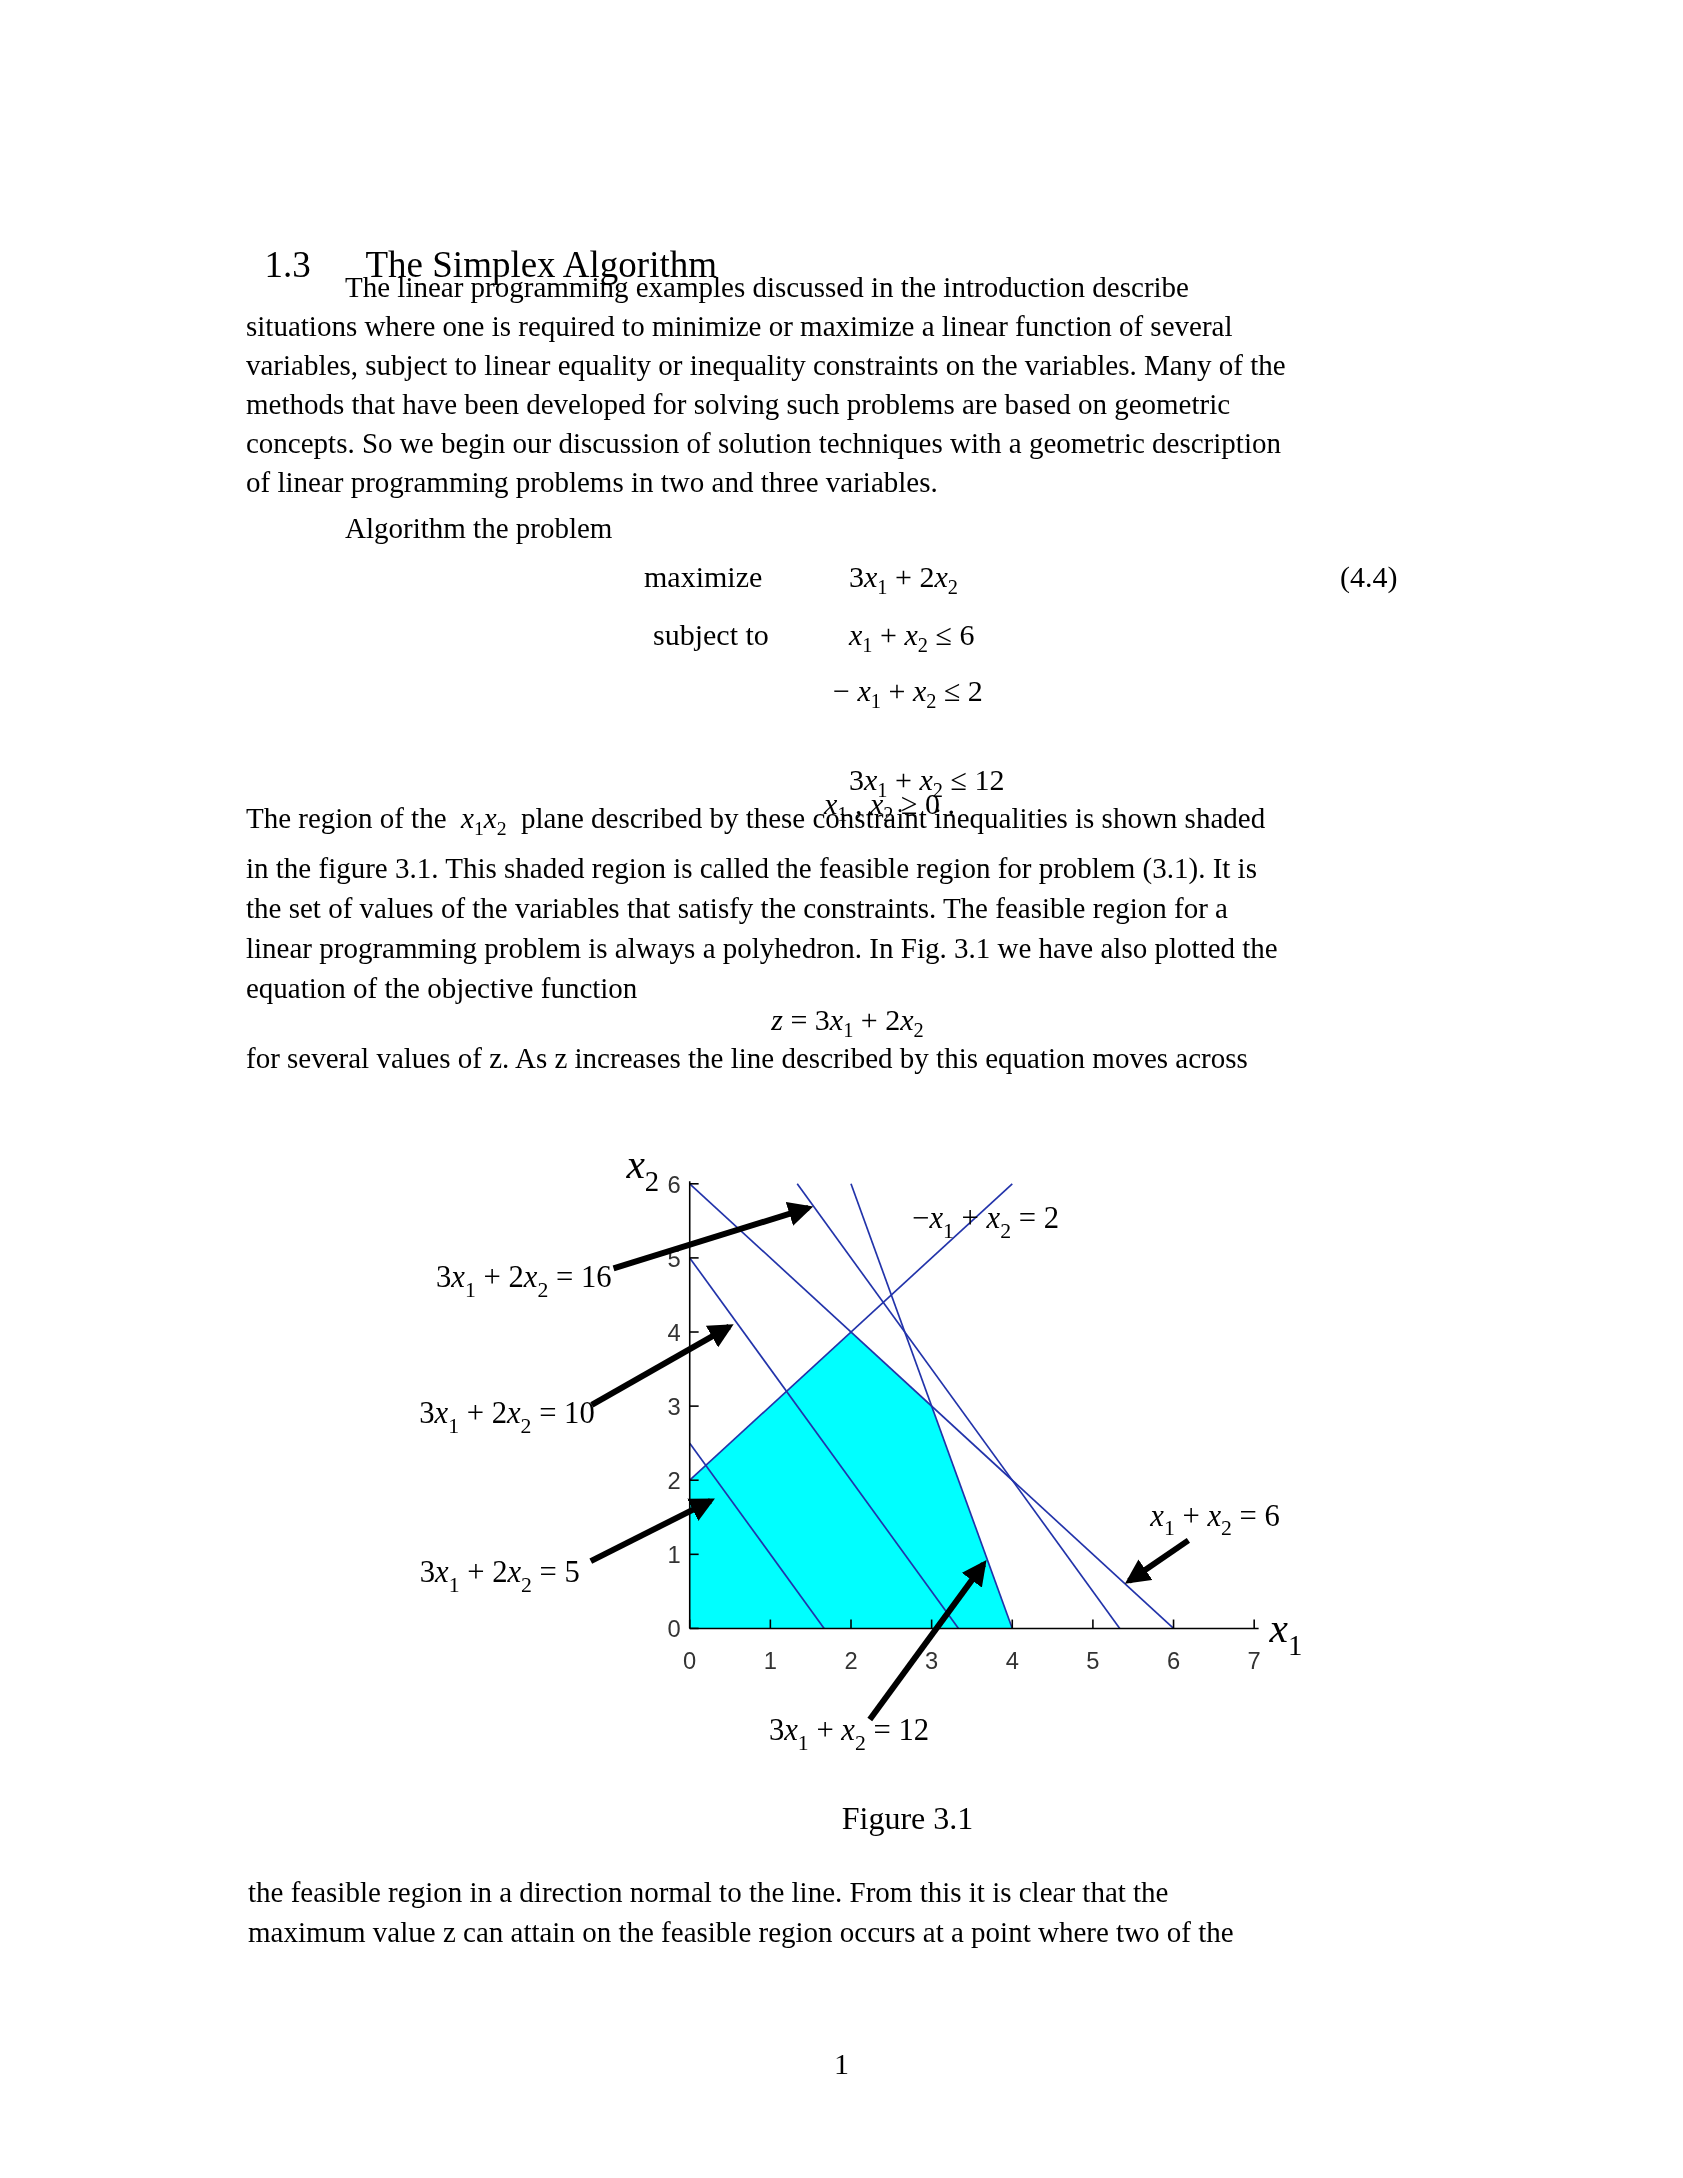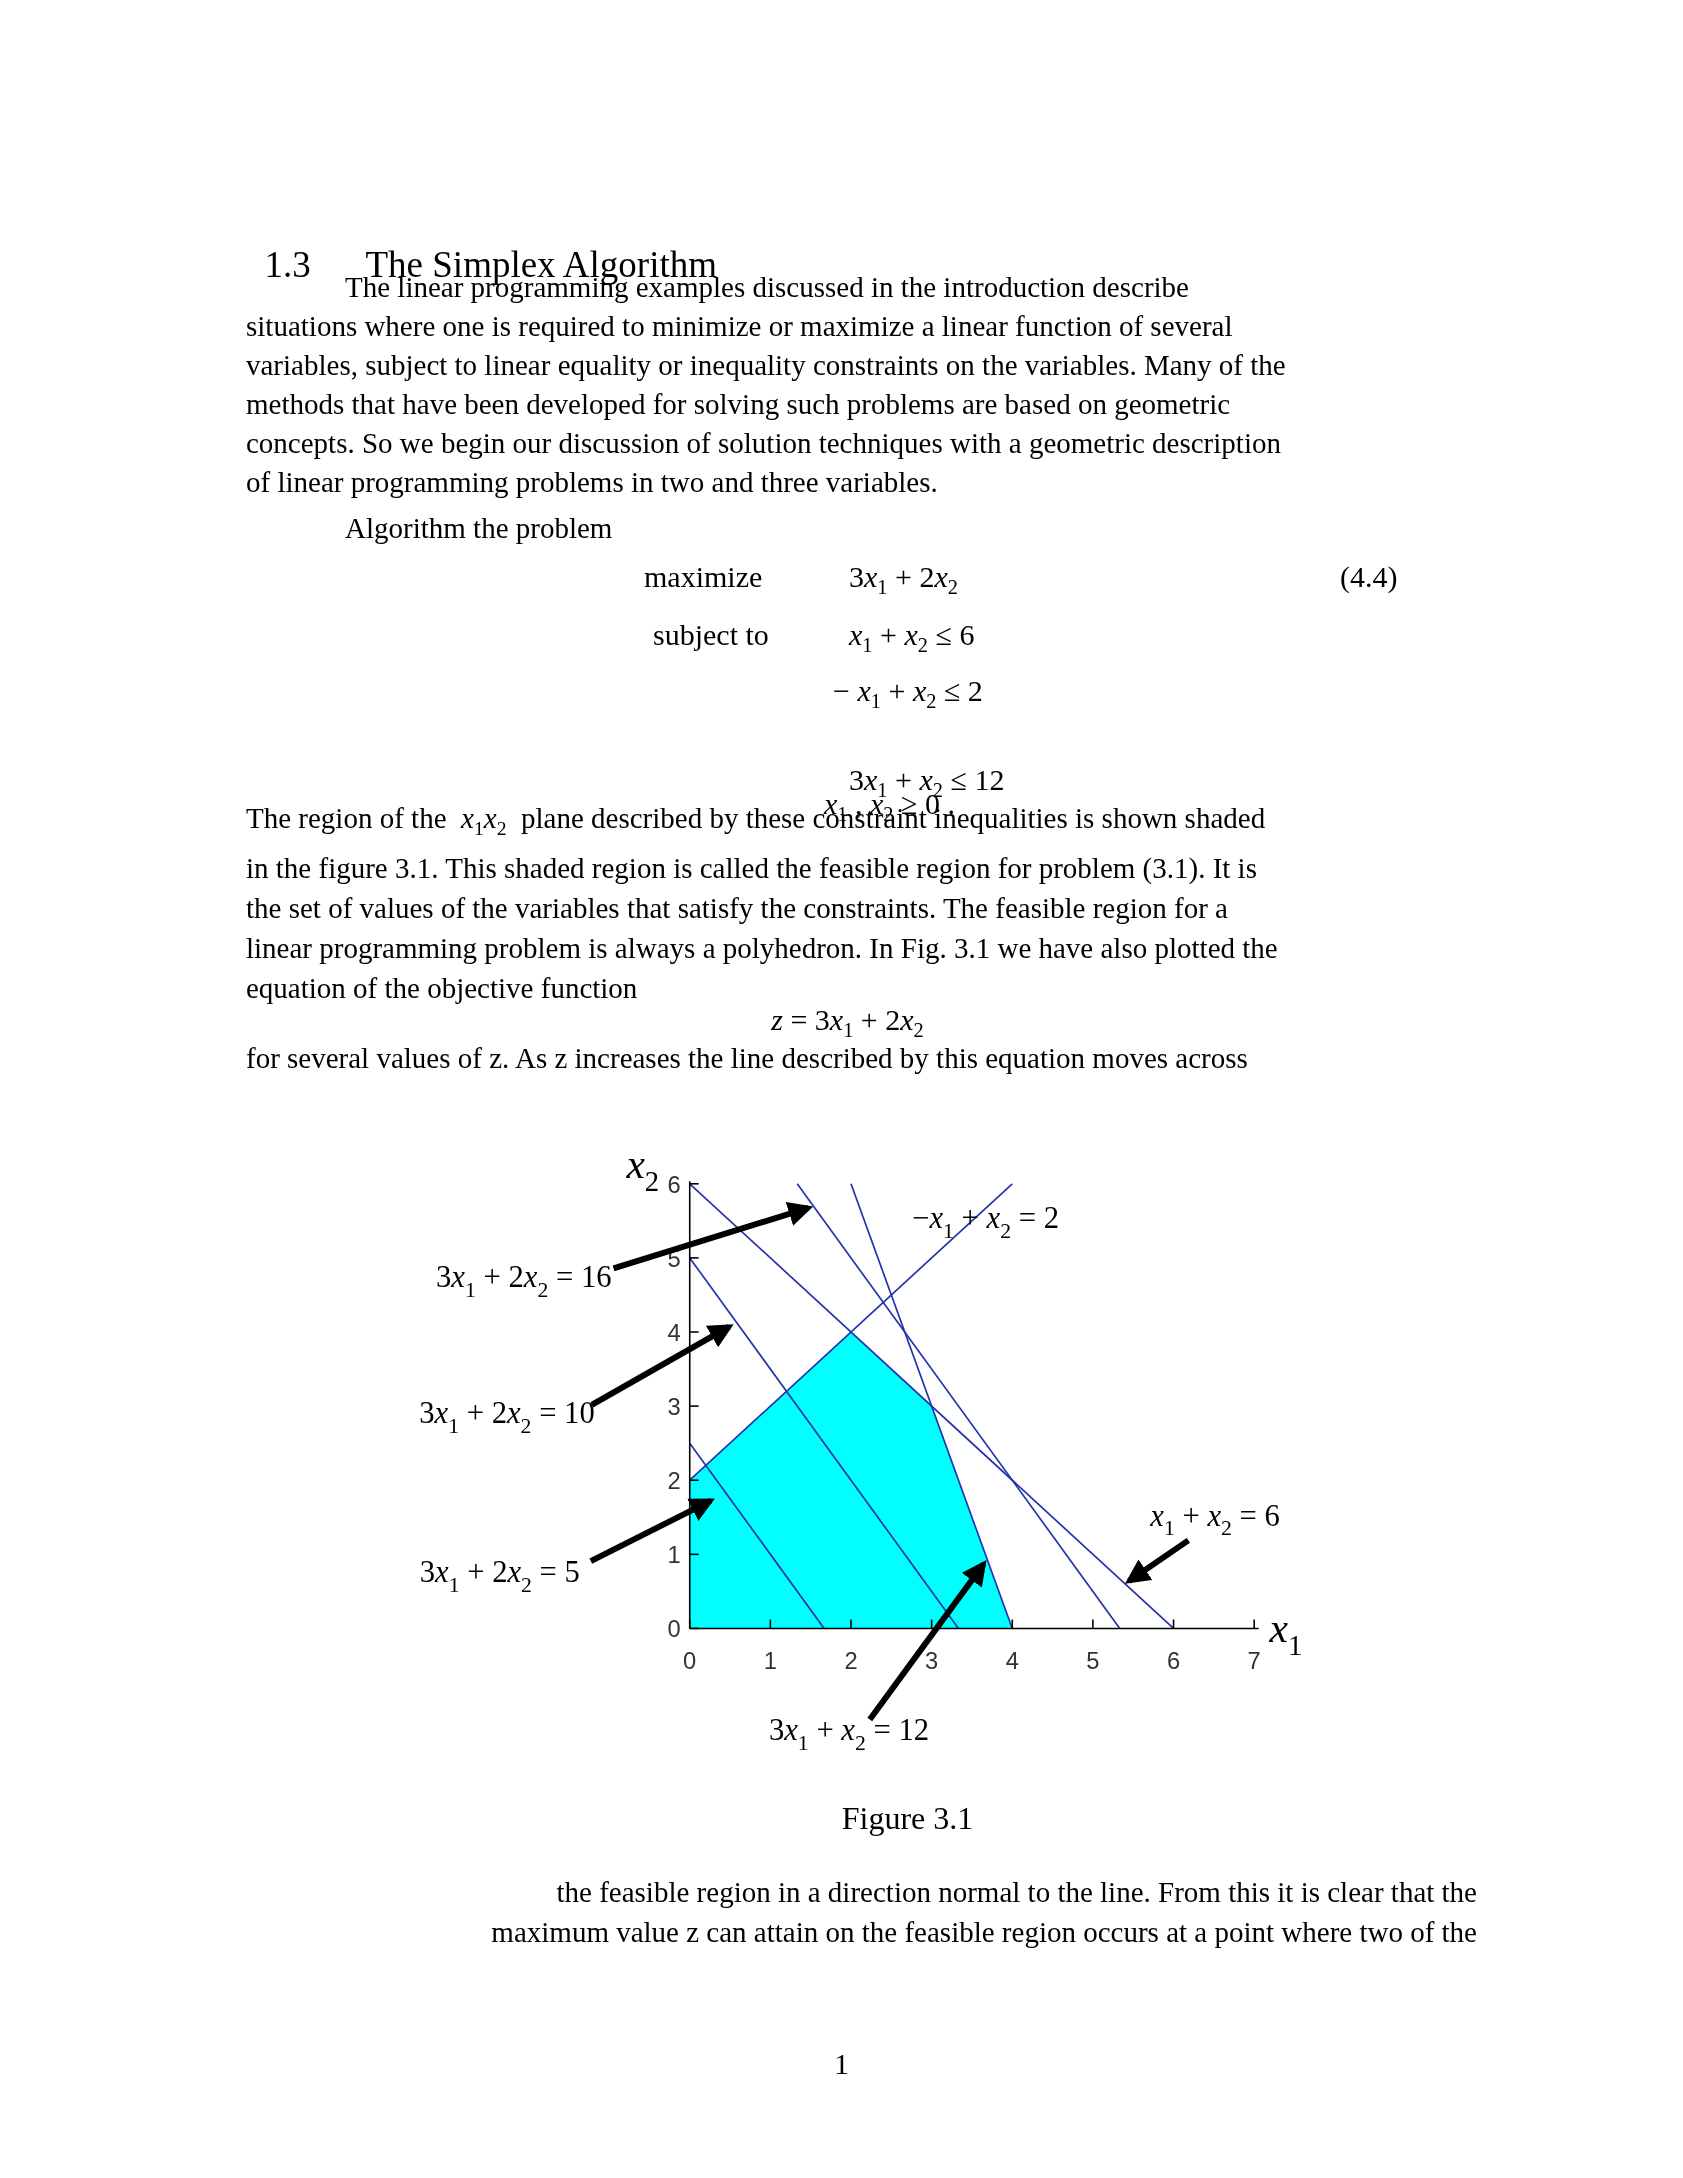--- a/index.html
+++ b/index.html
@@ -9,21 +9,21 @@
   #section-title .num{display:inline-block;width:101px;}
   .para{white-space:pre;font-size:29px;line-height:39px;width:1247px;}
   #para-1{top:268px;left:246px;text-indent:99px;}
   #consider-line{top:512px;left:345px;font-size:29px;}
   .prob-row{position:absolute;font-size:30px;white-space:pre;}
   #para-2{top:798px;left:246px;line-height:40px;}
   #objective-eq{top:1003px;left:246px;width:1203px;text-align:center;font-size:30px;}
   #para-after-eq{top:1042px;left:246px;font-size:29px;white-space:pre;}
   #figure-wrap{top:1109px;left:356px;width:990px;height:653px;}
   #figure-caption{top:1800px;left:759px;width:297px;text-align:center;font-size:32px;}
-  #para-3{top:1872px;left:230px;line-height:40px;text-align:right;}
+  #para-3{top:1872px;left:248px;line-height:40px;}
   #page-number{top:2047px;left:0;width:1683px;text-align:center;font-size:30px;}
   sub{font-size:0.68em;}
   i{font-style:italic;}
 </style>
 </head>
 <body>
 
 <div class="abs" id="section-title">
   <span class="num">1.3</span><span>The Simplex Algorithm</span>
 </div>

